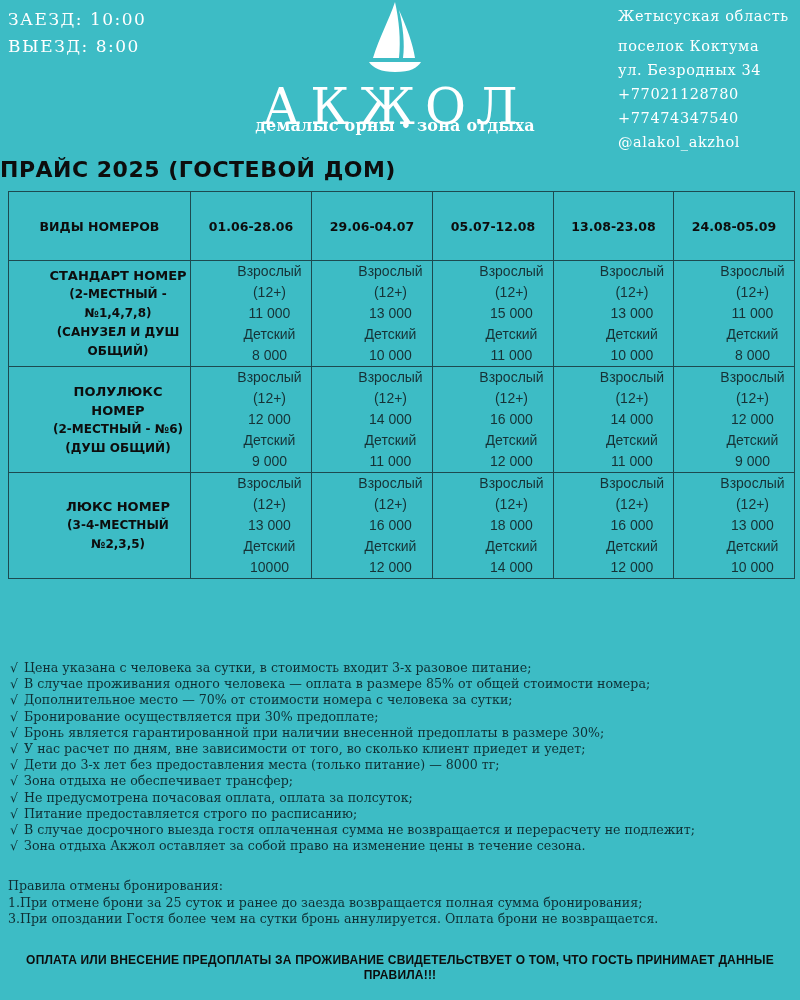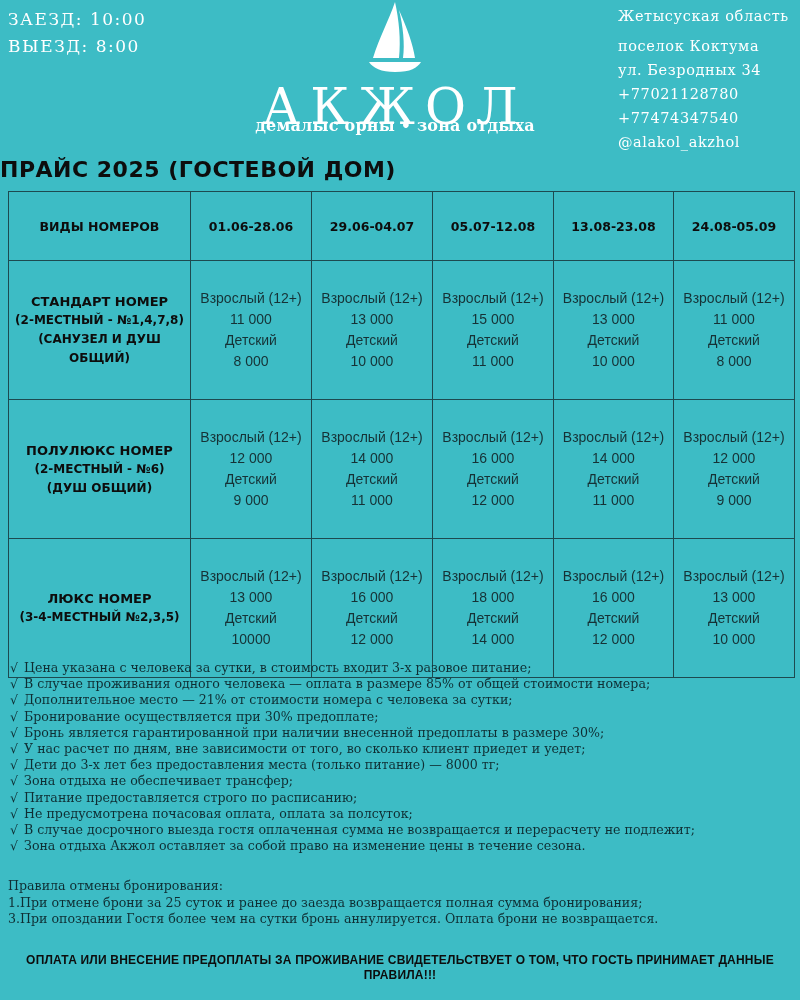--- a/index.html
+++ b/index.html
@@ -46,21 +46,21 @@
     position: absolute; left: 8px; top: 191px; width: 786px;
     border-collapse: collapse; table-layout: fixed;
   }
   table.price td, table.price th {
     border: 1.5px solid #1d4a50; text-align: center; vertical-align: middle;
   }
   table.price th {
     height: 69px; font-family: "DejaVu Sans", sans-serif; font-weight: bold;
     font-size: 12.5px; color: #0d0d0d;
   }
-  table.price td { height: 139px; font-family: "Liberation Sans", sans-serif; font-size: 14px; color: #163236; line-height: 21px; }
+  table.price td { height: 99px; font-family: "Liberation Sans", sans-serif; font-size: 14px; color: #163236; line-height: 21px; padding-left: 37px; }
   table.price td.room { font-family: "DejaVu Sans", sans-serif; font-weight: bold; font-size: 12px; color: #0d0d0d; line-height: 19px; }
   table.price td.room .l1 { font-size: 13px; }
   .rules {
     position: absolute; left: 10px; top: 660px; width: 790px;
     font-family: "DejaVu Serif", serif; font-size: 12.6px; line-height: 16.2px;
     color: #0f2e33; white-space: nowrap;
   }
   .rules .check { margin-right: 6px; }
   .cancel {
     position: absolute; left: 8px; top: 878px; width: 790px;
@@ -231,28 +231,28 @@
           <div>Детский</div>
           <div>10 000</div>
         </td>
       </tr>
     </tbody>
 </table>
 
 <div class="rules" id="rules-list">
     <div><span class="check">√</span><span>Цена указана с человека за сутки, в стоимость входит 3-х разовое питание;</span></div>
     <div><span class="check">√</span><span>В случае проживания одного человека — оплата в размере 85% от общей стоимости номера;</span></div>
-    <div><span class="check">√</span><span>Дополнительное место — 21% от стоимости номера с человека за сутки;</span></div>
+    <div><span class="check">√</span><span>Дополнительное место — 70% от стоимости номера с человека за сутки;</span></div>
     <div><span class="check">√</span><span>Бронирование осуществляется при 30% предоплате;</span></div>
     <div><span class="check">√</span><span>Бронь является гарантированной при наличии внесенной предоплаты в размере 30%;</span></div>
     <div><span class="check">√</span><span>У нас расчет по дням, вне зависимости от того, во сколько клиент приедет и уедет;</span></div>
     <div><span class="check">√</span><span>Дети до 3-х лет без предоставления места (только питание) — 8000 тг;</span></div>
     <div><span class="check">√</span><span>Зона отдыха не обеспечивает трансфер;</span></div>
+    <div><span class="check">√</span><span>Не предусмотрена почасовая оплата, оплата за полсуток;</span></div>
     <div><span class="check">√</span><span>Питание предоставляется строго по расписанию;</span></div>
-    <div><span class="check">√</span><span>Не предусмотрена почасовая оплата, оплата за полсуток;</span></div>
     <div><span class="check">√</span><span>В случае досрочного выезда гостя оплаченная сумма не возвращается и перерасчету не подлежит;</span></div>
     <div><span class="check">√</span><span>Зона отдыха Акжол оставляет за собой право на изменение цены в течение сезона.</span></div>
   </div>
 
 <div class="cancel">
   <div>Правила отмены бронирования:</div>
   <div>1.При отмене брони за 25 суток и ранее до заезда возвращается полная сумма бронирования;</div>
   <div>3.При опоздании Гостя более чем на сутки бронь аннулируется. Оплата брони не возвращается.</div>
 </div>
 

